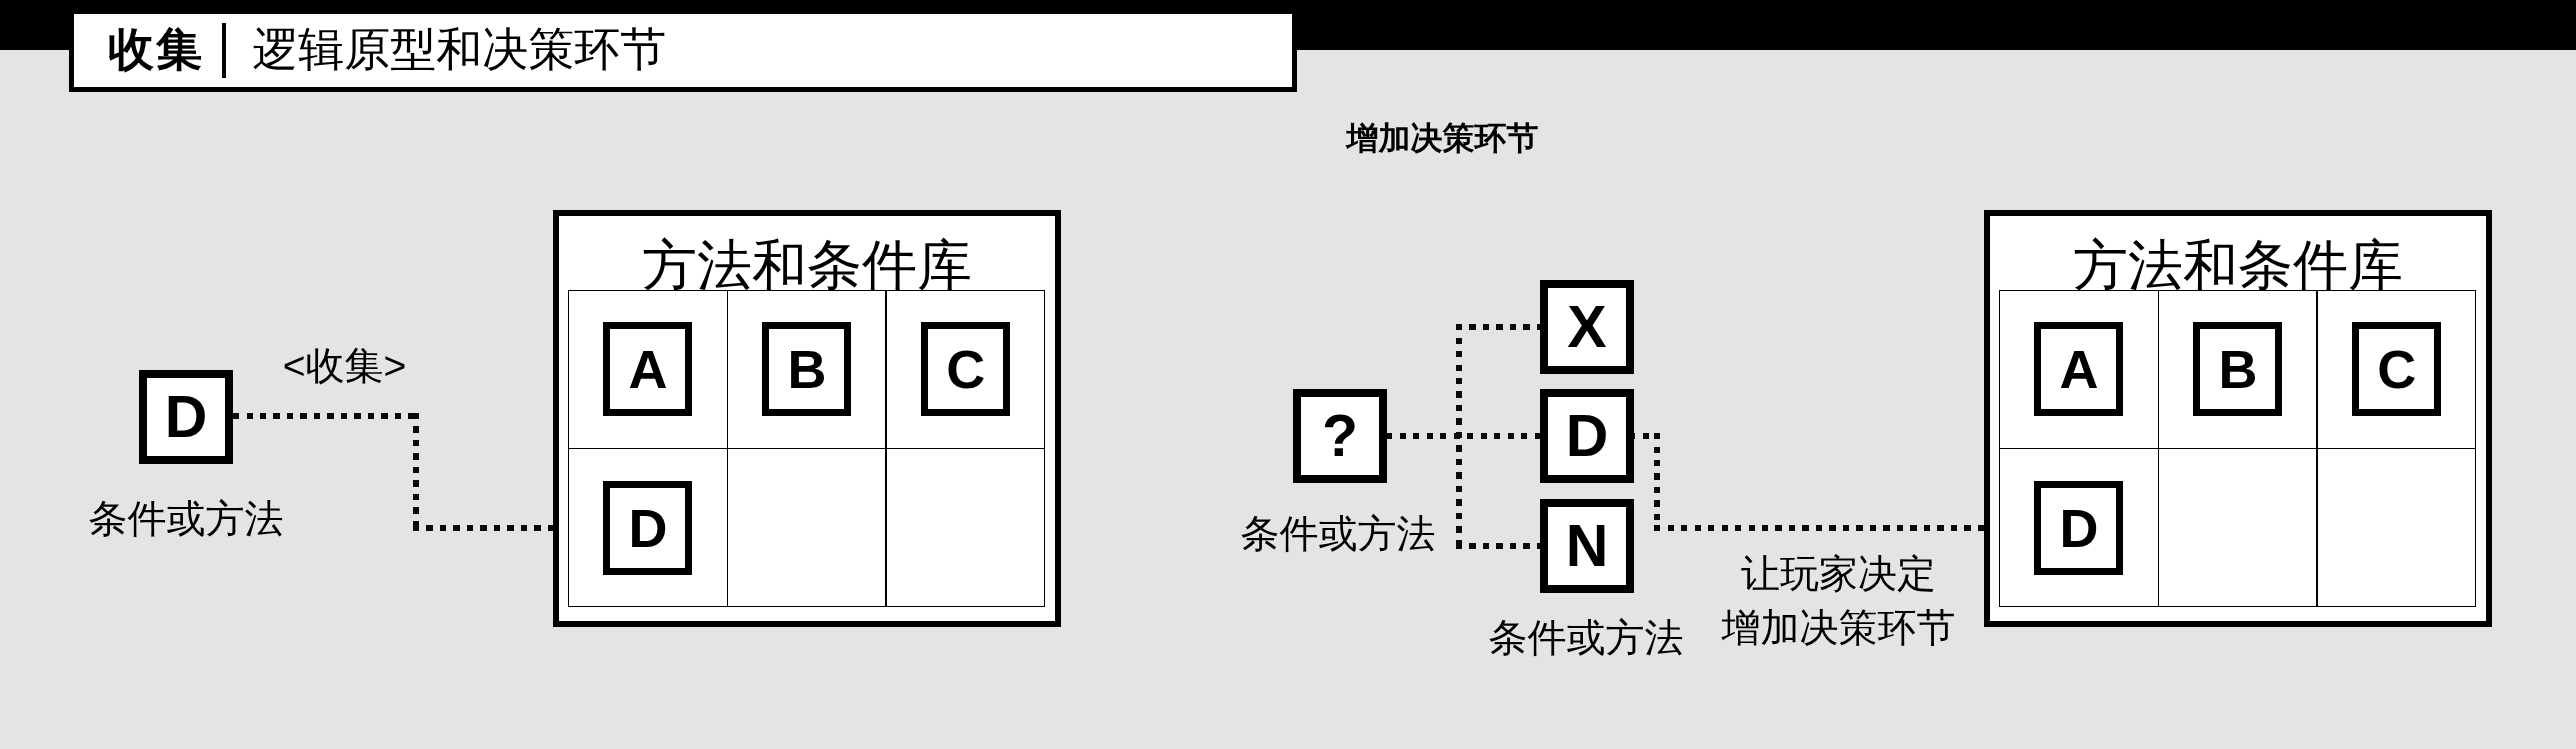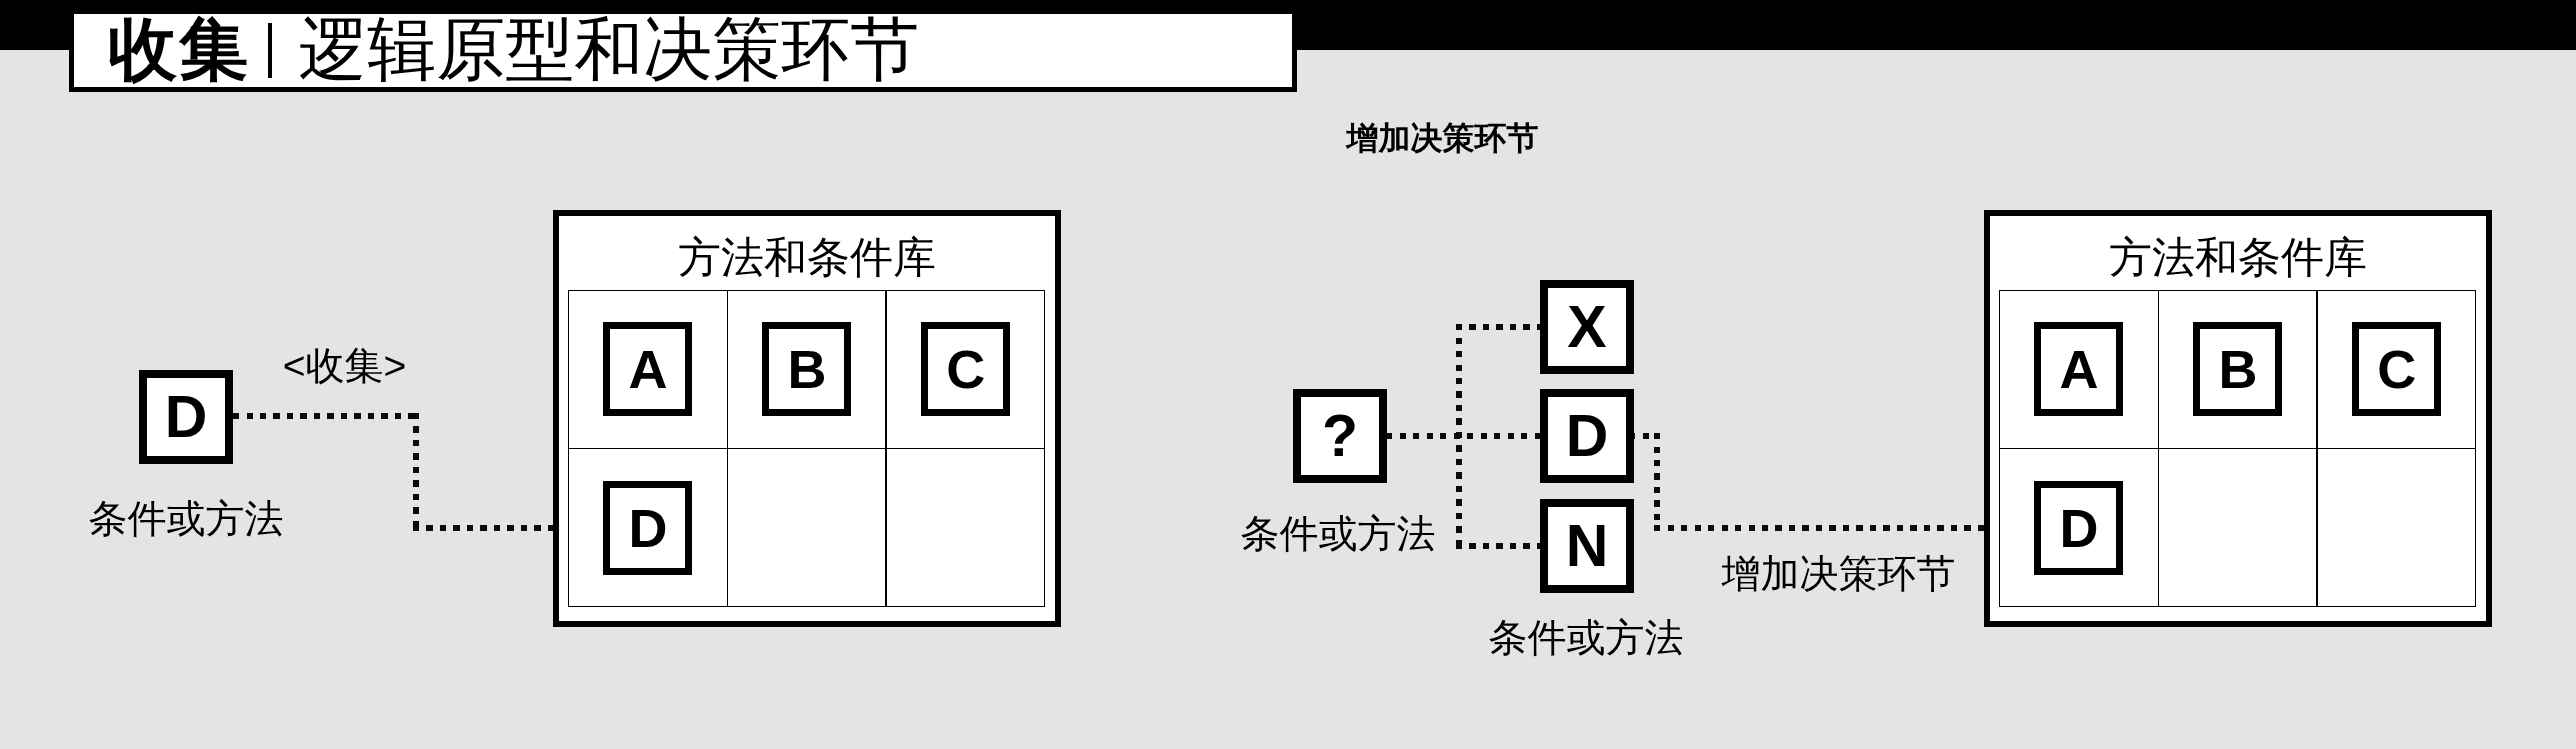--- a/index.html
+++ b/index.html
@@ -4,21 +4,21 @@
 <style>
   * { box-sizing: border-box; margin: 0; padding: 0; }
   html,body { background:#e4e4e4; }
   body { font-family:"Liberation Sans", sans-serif; color:#000; }
   .stage { position:relative; width:2576px; height:750px; background:#e4e4e4; overflow:hidden; }
 
   .top-bar { position:absolute; left:0; top:0; width:2576px; height:50px; background:#000; }
 
   .title-box { position:absolute; left:69px; top:8.8px; width:1228px; height:83px;
 al background:#fff; background:#fff; border:5.9px solid #000; display:flex; align-items:center;
-    padding-left:34px; font-size:69px; }
+    padding-left:34px; font-size:46px; }
   .title-primary { font-weight:bold; letter-spacing:2.3px; }
   .title-divider { width:4.1px; height:55px; background:#000; margin:0 26px 0 17.6px; }
   .title-secondary { font-weight:normal; }
 
   .subtitle { position:absolute; left:1229px; top:117px; width:427px; text-align:center;
     font-size:32px; font-weight:bold; }
 
   .big-box { position:absolute; width:94px; height:94px; background:#fff; border:8.2px solid #000;
     display:flex; align-items:center; justify-content:center; font-weight:bold; font-size:59px; }
 
@@ -26,21 +26,21 @@
 
   .dot-h { position:absolute; height:6.4px;
     background-image:repeating-linear-gradient(90deg,#0a0a0a 0 6.4px,transparent 6.4px 13.5px); }
   .dot-v { position:absolute; width:6.4px;
     background-image:repeating-linear-gradient(180deg,#0a0a0a 0 6.4px,transparent 6.4px 13.5px); }
   .arrow-right { position:absolute; width:0; height:0;
     border-top:17px solid transparent; border-bottom:17px solid transparent;
     border-left:30px solid #0a0a0a; }
 
   .panel { position:absolute; top:210px; width:508px; height:417px; background:#fff; border:6.4px solid #000; }
-  .panel-title { position:absolute; left:0; top:13px; width:100%; text-align:center; font-size:43px;
+  .panel-title { position:absolute; left:0; top:13px; width:100%; text-align:center; font-size:55px;
     font-weight:normal; }
   .grid { position:absolute; left:9.4px; top:74px; width:477px; height:317px;
     display:grid; grid-template-columns:1fr 1fr 1fr; grid-template-rows:1fr 1fr;
     gap:1.8px; background:#000; border:1.8px solid #000; }
   .cell { background:#fff; display:flex; align-items:center; justify-content:center; }
   .item-box { width:89px; height:94px; background:#fff; border:7.6px solid #000;
     display:flex; align-items:center; justify-content:center; font-weight:bold; font-size:54px; }
 </style>
 </head>
 <body>
@@ -127,20 +127,21 @@
   </div>
   <div class="big-box" style="left:1540px; top:499px;">
     <span>N</span>
   </div>
 
   <div class="lbl" style="left:1469px; top:610px; width:234px;">
     <div>条件或方法</div>
   </div>
 
   <div class="lbl" style="left:1663px; top:547px; width:351px; line-height:54px;">
+    <div>让玩家决定</div>
     <div>增加决策环节</div>
   </div>
 
   <div class="panel" style="left:1984px;">
     <div class="panel-title">方法和条件库</div>
     <div class="grid">
       <div class="cell">
         <div class="item-box">
             <span>A</span>
           </div>

